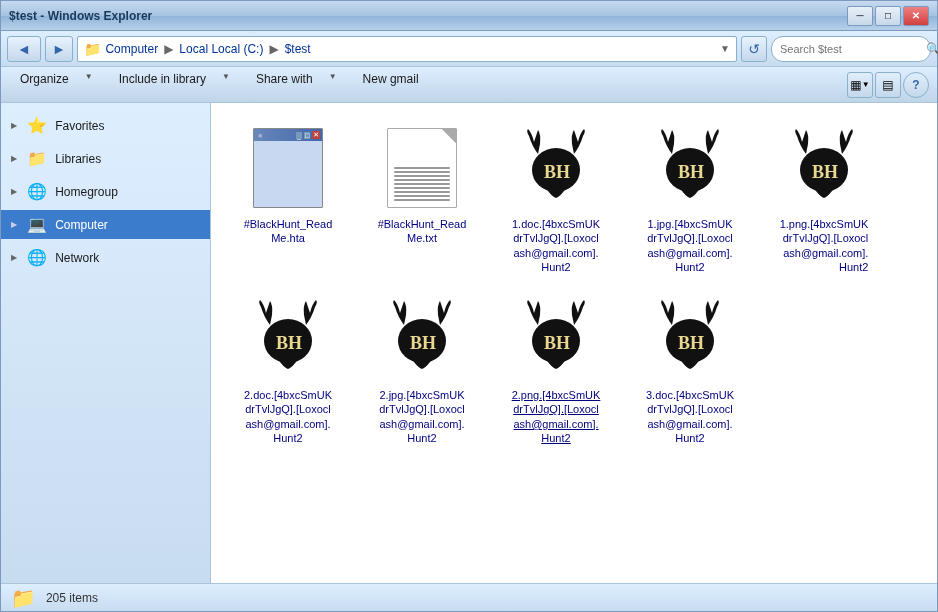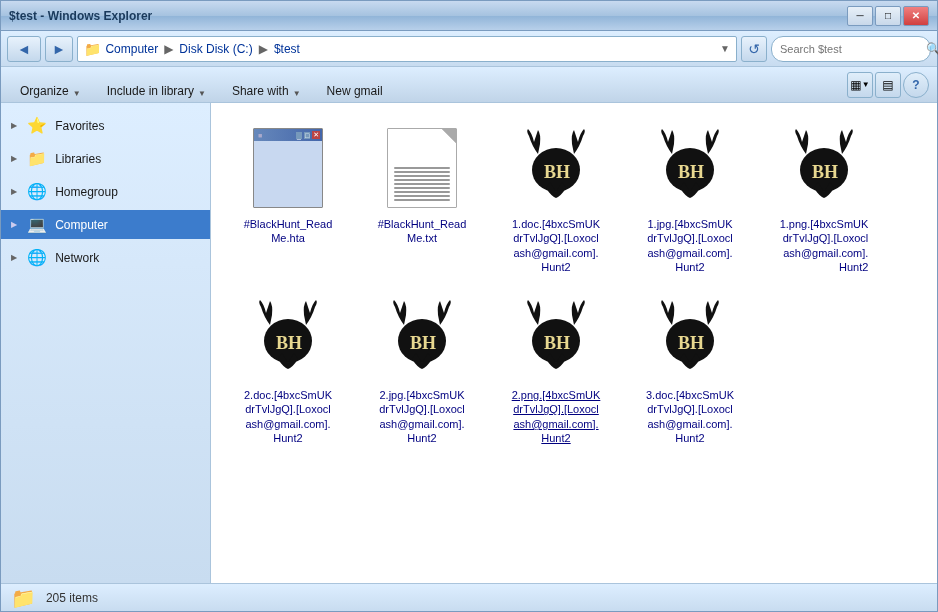--- a/index.html
+++ b/index.html
@@ -179,22 +179,22 @@
     }
 
     .toolbar-btn {
       height: 28px;
       padding: 0 10px;
       background: transparent;
       border: 1px solid transparent;
       border-radius: 3px;
       cursor: pointer;
       display: flex;
-      align-items: flex-end;
-      gap: 4px;
+      align-items: flex-start;
+      gap: 16px;
       font-size: 12px;
       color: #1a1a1a;
     }
 
     .toolbar-btn .arrow {
       font-size: 8px;
       color: #555;
     }
 
     .view-btns {
@@ -442,21 +442,21 @@
     </div>
   </div>
 
   <div class="address-bar">
     <button class="nav-btn back">◄</button>
     <button class="nav-btn">►</button>
     <div class="address-path">
       <span class="path-icon">📁</span>
       <span class="path-item">Computer</span>
       <span class="path-sep">▶</span>
-      <span class="path-item">Disk Disk (C:)</span>
+      <span class="path-item">Local Local (C:)</span>
       <span class="path-sep">▶</span>
       <span class="path-item">$test</span>
       <span class="path-dropdown">▼</span>
     </div>
     <button class="refresh-btn">↺</button>
     <div class="search-box">
       <input type="text" placeholder="Search $test" style="">
       <span class="search-icon-small">🔍</span>
     </div>
   </div>

